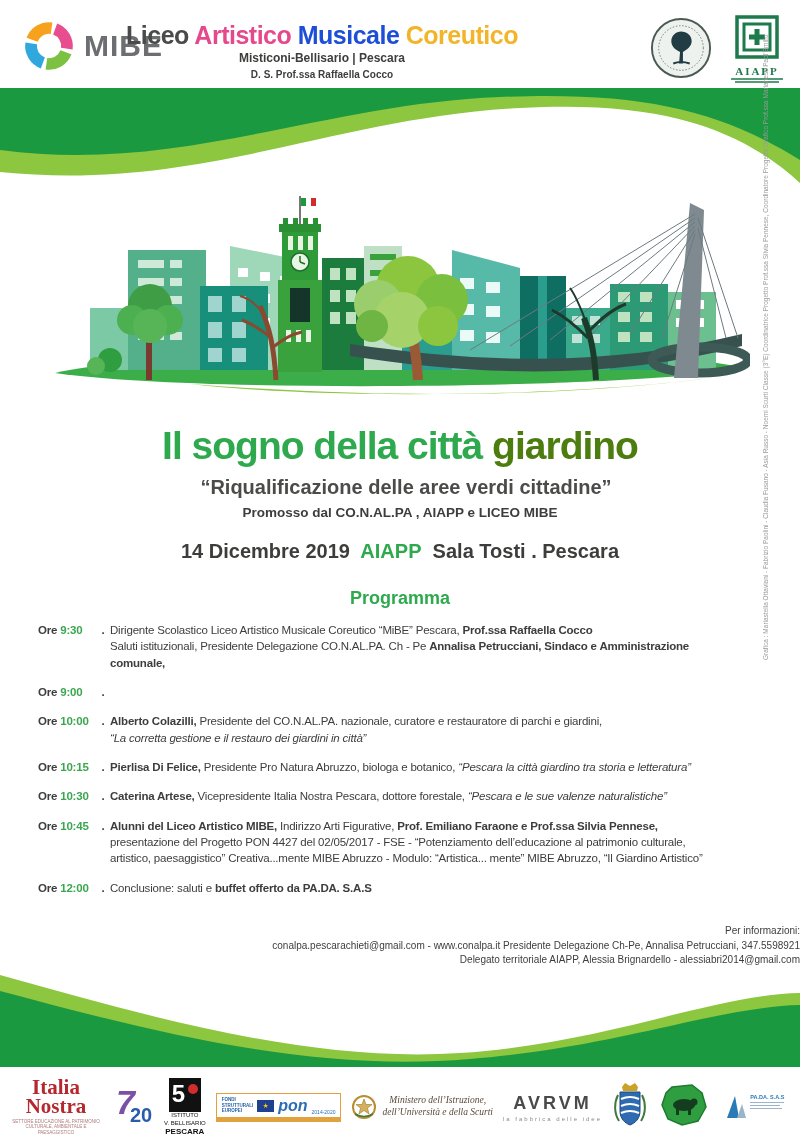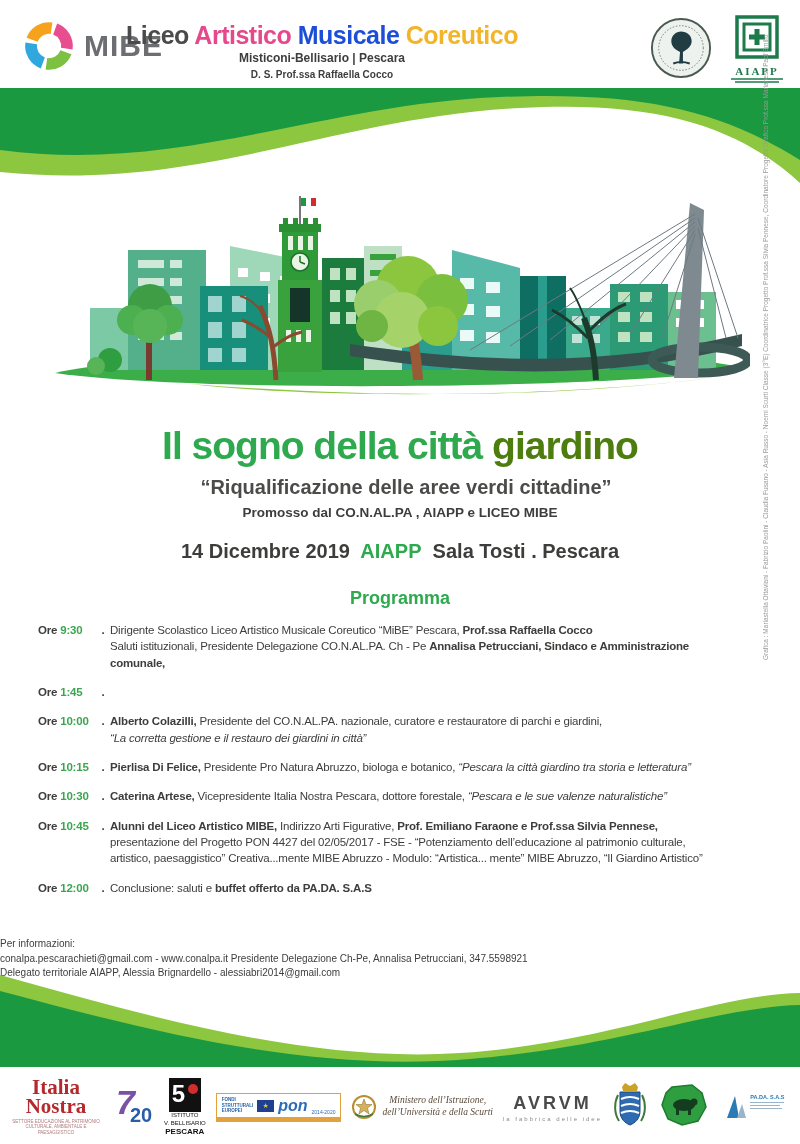--- a/index.html
+++ b/index.html
@@ -35,21 +35,21 @@
   .prog-heading{position:absolute;left:0;right:0;top:588px;text-align:center;font-size:18px;font-weight:bold;color:#2ea94e;}
   
   .program{position:absolute;left:38px;top:622px;width:700px;font-size:11.5px;letter-spacing:-0.2px;line-height:1.42;color:#3d3d3c;}
   .pi{display:flex;margin-bottom:13px;}
   .pi-time{width:58px;flex:none;font-weight:bold;white-space:nowrap;}
   .pi-time .t-green{color:#3aa74f;}
   .pi-dot{flex:none;width:14px;text-align:center;font-weight:bold;}
   .pi-body{flex:1;}
   .b{font-weight:bold;} .i{font-style:italic;}
   
-  .info{position:absolute;left:0;right:0;top:924px;text-align:left;font-size:10px;color:#3d3d3c;line-height:1.45;margin-top:13px;}
+  .info{position:absolute;left:0;right:0;top:924px;text-align:right;font-size:10px;color:#3d3d3c;line-height:1.45;}
   
   .footer{position:absolute;left:10px;top:1076px;width:780px;height:62px;display:flex;align-items:center;justify-content:space-between;}
   .lg{text-align:center;}
   .in-t{font-family:"Liberation Serif",serif;color:#b5282d;font-size:21px;font-weight:bold;line-height:.9;}
   .in-sub{font-size:4.5px;color:#b07a7a;margin-top:3px;width:92px;line-height:1.3;}
   .anniv{position:relative;width:42px;height:48px;}
   .anniv-big{font-size:34px;font-weight:bold;color:#7a52a5;position:absolute;left:4px;top:0;font-style:italic;}
   .anniv-small{font-size:20px;font-weight:bold;color:#2a5caa;position:absolute;left:18px;top:21px;}
   .bell-box{width:32px;height:34px;background:#111;color:#fff;position:relative;margin:0 auto;}
   .bell-num{font-size:24px;font-weight:bold;position:absolute;left:3px;top:2px;}
@@ -316,21 +316,21 @@
   <div class="pi">
     <div class="pi-time"><span>Ore</span> <span class="t-green">9:30</span></div>
     <div class="pi-dot">.</div>
     <div class="pi-body">
       <div><span>Dirigente Scolastico Liceo Artistico Musicale Coreutico “MiBE” Pescara, </span><span class="b">Prof.ssa Raffaella Cocco</span></div>
       <div><span>Saluti istituzionali, Presidente Delegazione CO.N.AL.PA. Ch - Pe </span><span class="b">Annalisa Petrucciani, Sindaco e Amministrazione comunale,</span></div>
     </div>
   </div>
 
   <div class="pi">
-    <div class="pi-time"><span>Ore</span> <span class="t-green">1:45</span></div>
+    <div class="pi-time"><span>Ore</span> <span class="t-green">9:00</span></div>
     <div class="pi-dot">.</div>
   </div>
 
   <div class="pi">
     <div class="pi-time"><span>Ore</span> <span class="t-green">10:00</span></div>
     <div class="pi-dot">.</div>
     <div class="pi-body">
       <div><span class="b">Alberto Colazilli,</span><span> Presidente del CO.N.AL.PA. nazionale, curatore e restauratore di parchi e giardini,</span></div>
       <div><span class="i">“La corretta gestione e il restauro dei giardini in città”</span></div>
     </div>

